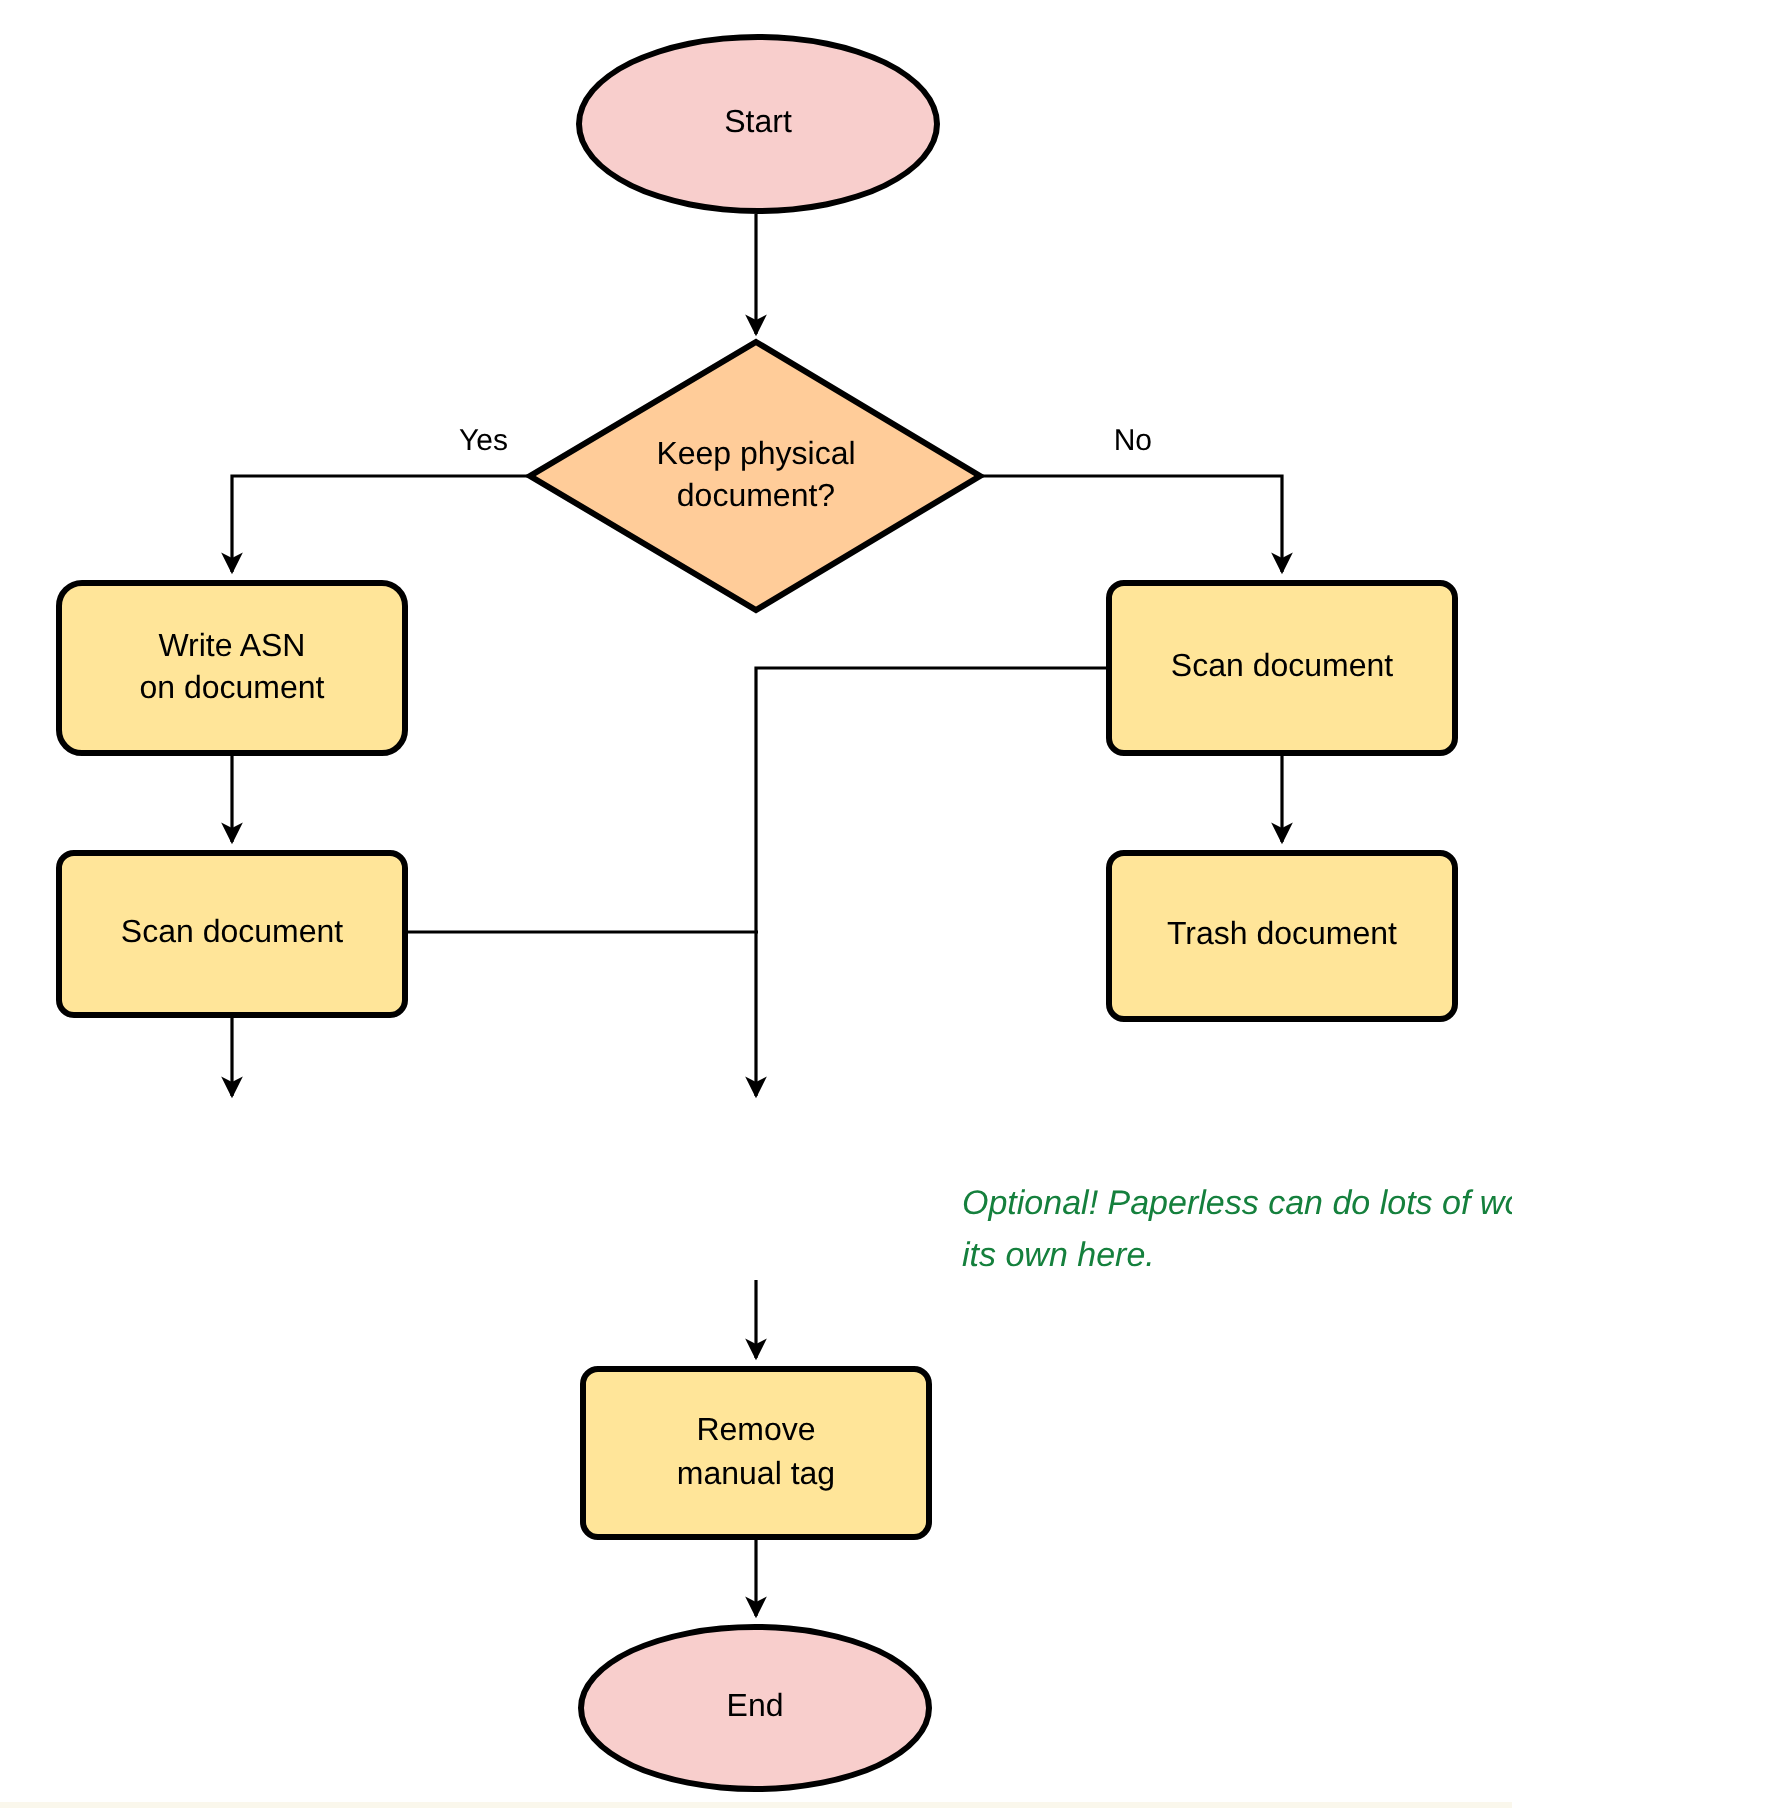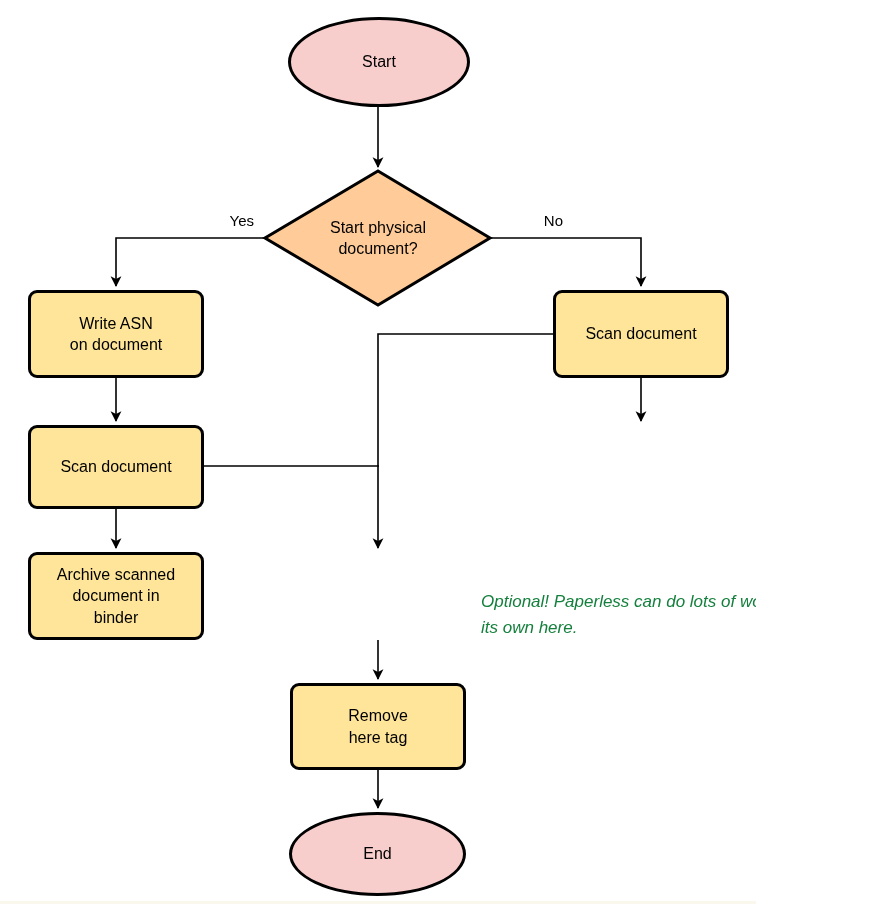--- a/index.html
+++ b/index.html
@@ -87,31 +87,31 @@
     position: absolute;
     left: 0;
     top: 901px;
     width: 888px;
     height: 3px;
     background: #faf7ec;
   }
 
   
   .n-start       { left: 288px; top: 17px;  width: 182px; height: 90px; }
-  .n-write-asn   { left: 28px;  top: 290px; width: 176px; height: 88px; }
+  .n-write-asn   { left: 28px;  top: 290px; width: 176px; height: 88px; border-radius: 13px; }
   .n-scan-left   { left: 28px;  top: 425px; width: 176px; height: 84px; }
   .n-archive     { left: 28px;  top: 552px; width: 176px; height: 88px; }
   .n-scan-right  { left: 553px; top: 290px; width: 176px; height: 88px; }
   .n-trash       { left: 553px; top: 425px; width: 176px; height: 86px; }
   .n-perform     { left: 290px; top: 552px; width: 177px; height: 88px; }
   .n-remove      { left: 290px; top: 683px; width: 176px; height: 87px; }
   .n-end         { left: 289px; top: 812px; width: 177px; height: 84px; text-align: right; }
   .l-decision    { left: 288px; top: 206px; width: 180px; height: 64px; }
   .l-yes         { left: 204px; top: 212px; }
-  .l-no          { left: 513px; top: 212px; }
+  .l-no          { left: 526px; top: 212px; }
 </style>
 </head>
 <body>
 
 <div class="canvas">
 
   <svg class="edge-layer" viewBox="0 0 888 907" aria-hidden="true">
     <defs>
       <marker id="arrow" viewBox="0 0 12 12" refX="10" refY="6" markerWidth="13" markerHeight="13" markerUnits="userSpaceOnUse" orient="auto">
         <path d="M1,1 L11,6 L1,11 L3.5,6 Z" fill="#000"></path>
@@ -136,42 +136,40 @@
 
     <path class="edge" d="M 204 466 L 379 466"></path>
 
     <path class="edge" d="M 378 640 L 378 679" marker-end="url(#arrow)"></path>
 
     <path class="edge" d="M 378 770 L 378 808" marker-end="url(#arrow)"></path>
   </svg>
 
   <div class="node terminator n-start">Start</div>
 
-  <div class="decision-label l-decision">Start physical
+  <div class="decision-label l-decision">Keep physical
 document?</div>
 
   <div class="edge-label l-yes">Yes</div>
 
   <div class="edge-label l-no">No</div>
 
   <div class="node process n-write-asn">Write ASN
 on document</div>
 
   <div class="node process n-scan-left">Scan document</div>
 
-  <div class="node process n-archive">Archive scanned
-document in
-binder</div>
 
   <div class="node process n-scan-right">Scan document</div>
 
+  <div class="node process n-trash">Trash document</div>
 
 
   <div class="node process n-remove">Remove
-here tag</div>
+manual tag</div>
 
   <div class="node terminator n-end">End</div>
 
   <div class="note">Optional! Paperless can do lots of work on
 its own here.</div>
 
   <div class="bottom-rule"></div>
 </div>
 
 </body></html>

